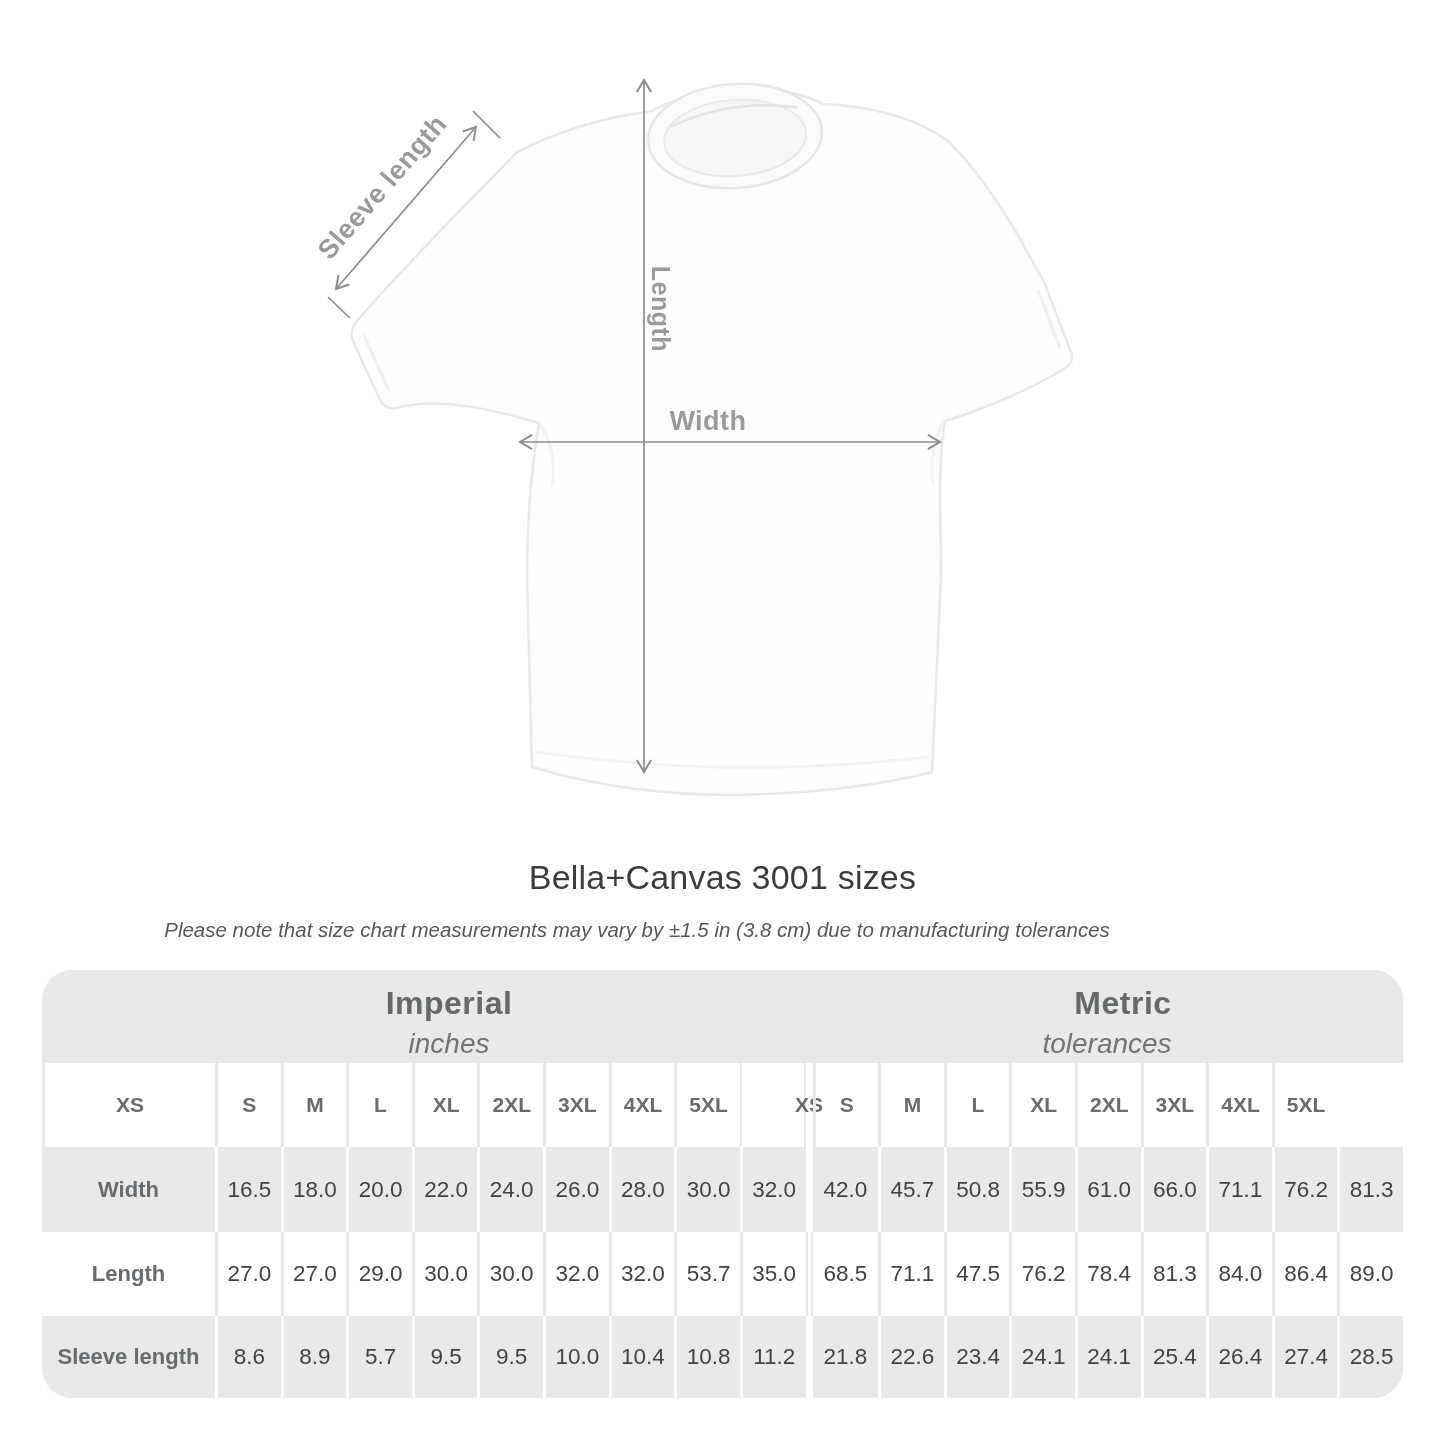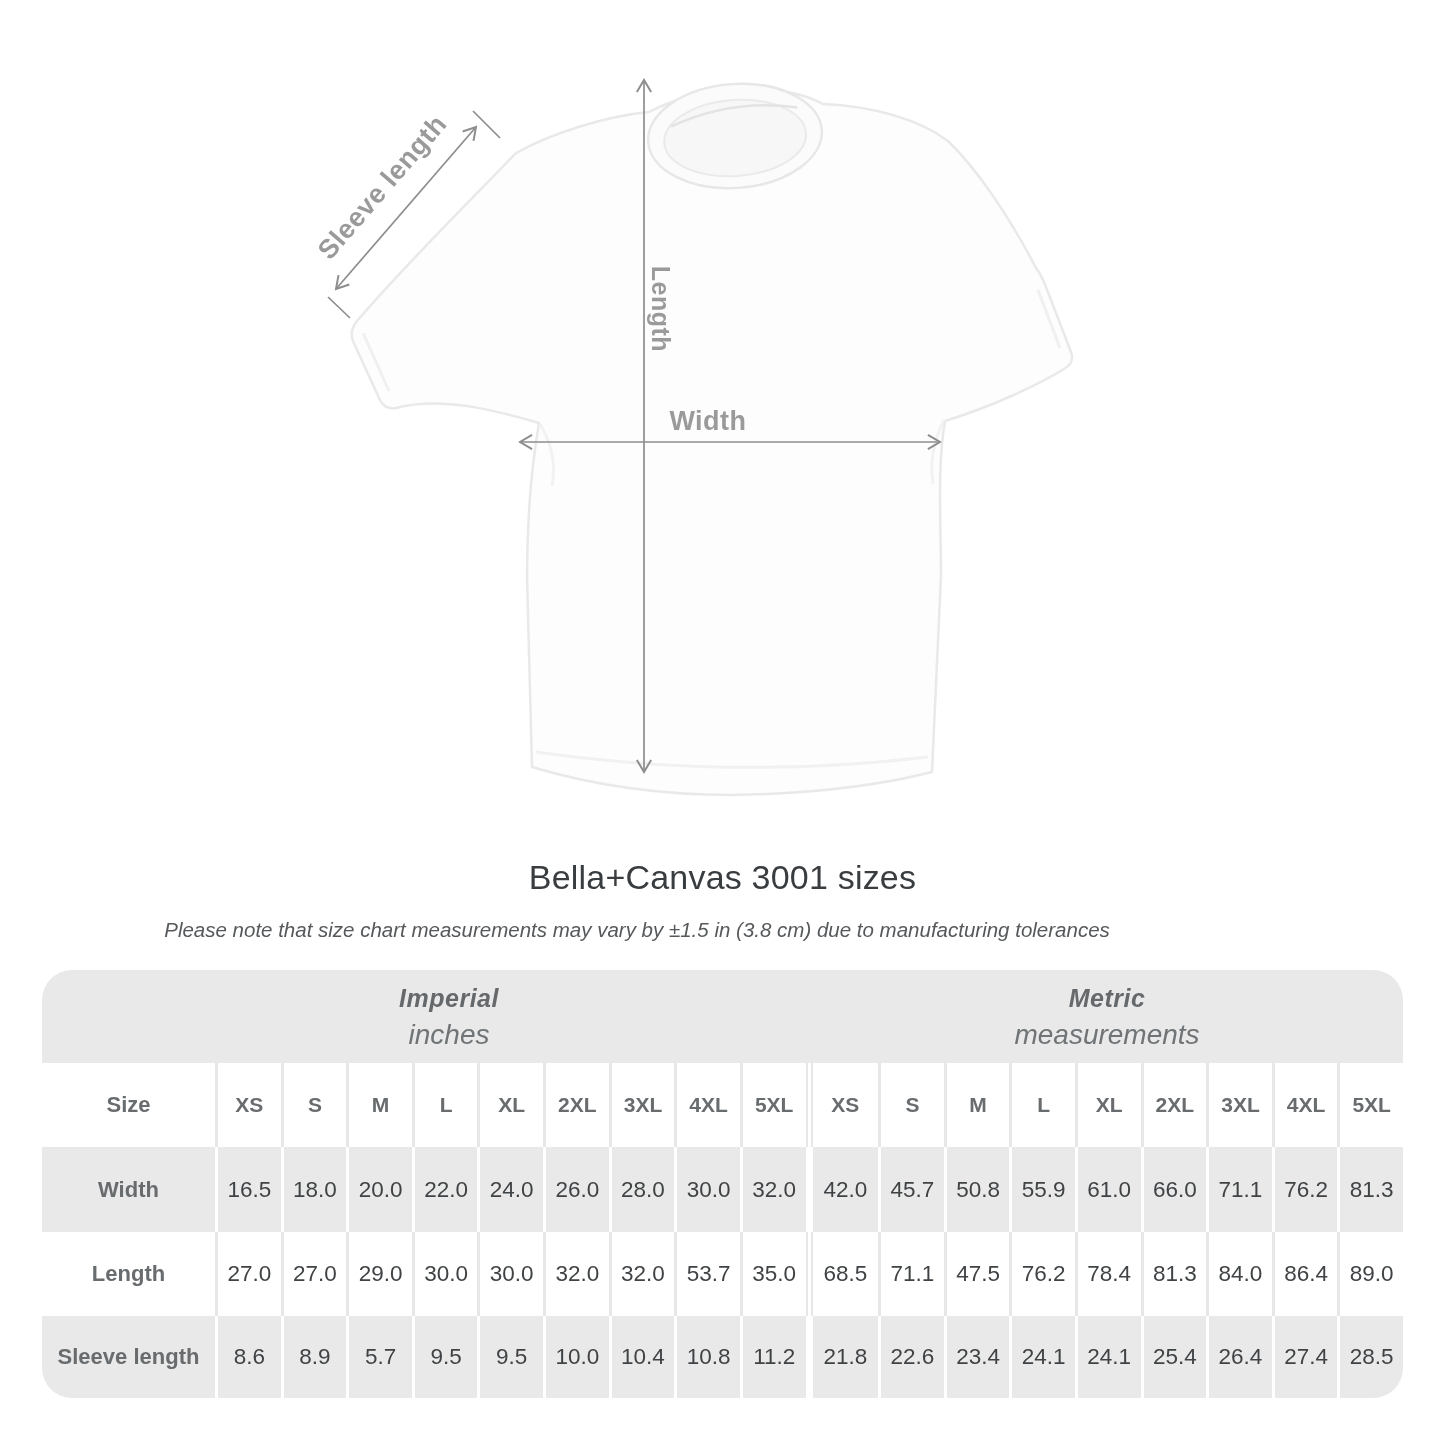--- a/index.html
+++ b/index.html
@@ -17,22 +17,22 @@
   .page-subtitle{position:absolute;left:0;top:918px;width:1274px;text-align:center;
               font-style:italic;font-size:20.5px;color:#56595b;}
 
   
   .tbl{position:absolute;left:42px;top:970px;width:1361px;height:428px;
        border-radius:30px;overflow:hidden;}
   .band{height:93px;background:#e9e9e9;position:relative;}
   .bgroup{position:absolute;top:13px;transform:translateX(-50%);text-align:center;white-space:nowrap;}
   .bg-imp{left:407px;}
   .bg-met{left:1065px;}
-  .bname{font-style:italic;font-weight:bold;font-size:25px;line-height:1.25;
-         color:#66696b;letter-spacing:.5px;}
+  .bname{font-weight:bold;font-size:32px;line-height:1.25;
+         color:#66696b;letter-spacing:.5px;text-align:right;}
   .bunit{font-style:italic;font-size:28px;line-height:1.5;color:#707476;}
 
   .trow{display:grid;grid-template-columns:173px repeat(9,1fr) 7px repeat(9,1fr);}
   .trow>div{display:flex;align-items:center;justify-content:center;min-width:0;}
   .r-white{background:#ffffff;--sep:#e7e7e7;}
   .r-gray{background:#e9e9e9;--sep:#ffffff;}
   .h84{height:84px;} .h85{height:85px;} .h82{height:82px;}
   .cell{border-left:3px solid var(--sep);}
   .nosep{border-left:none;}
   .gapcell{background:#ffffff;}
@@ -106,26 +106,25 @@
 
 <div class="tbl">
 
   <div class="band">
     <div class="bgroup bg-imp">
       <div class="bname">Imperial</div>
       <div class="bunit">inches</div>
     </div>
     <div class="bgroup bg-met">
       <div class="bname">Metric</div>
-      <div class="bunit">measurements</div>
+      <div class="bunit">tolerances</div>
     </div>
   </div>
 
   <div class="trow r-white h84">
-    <div class="lbl">Size</div>
     <div class="cell hdr">XS</div>
     <div class="cell hdr">S</div>
     <div class="cell hdr">M</div>
     <div class="cell hdr">L</div>
     <div class="cell hdr">XL</div>
     <div class="cell hdr">2XL</div>
     <div class="cell hdr">3XL</div>
     <div class="cell hdr">4XL</div>
     <div class="cell hdr">5XL</div>
     <div class="gapcell"></div>

